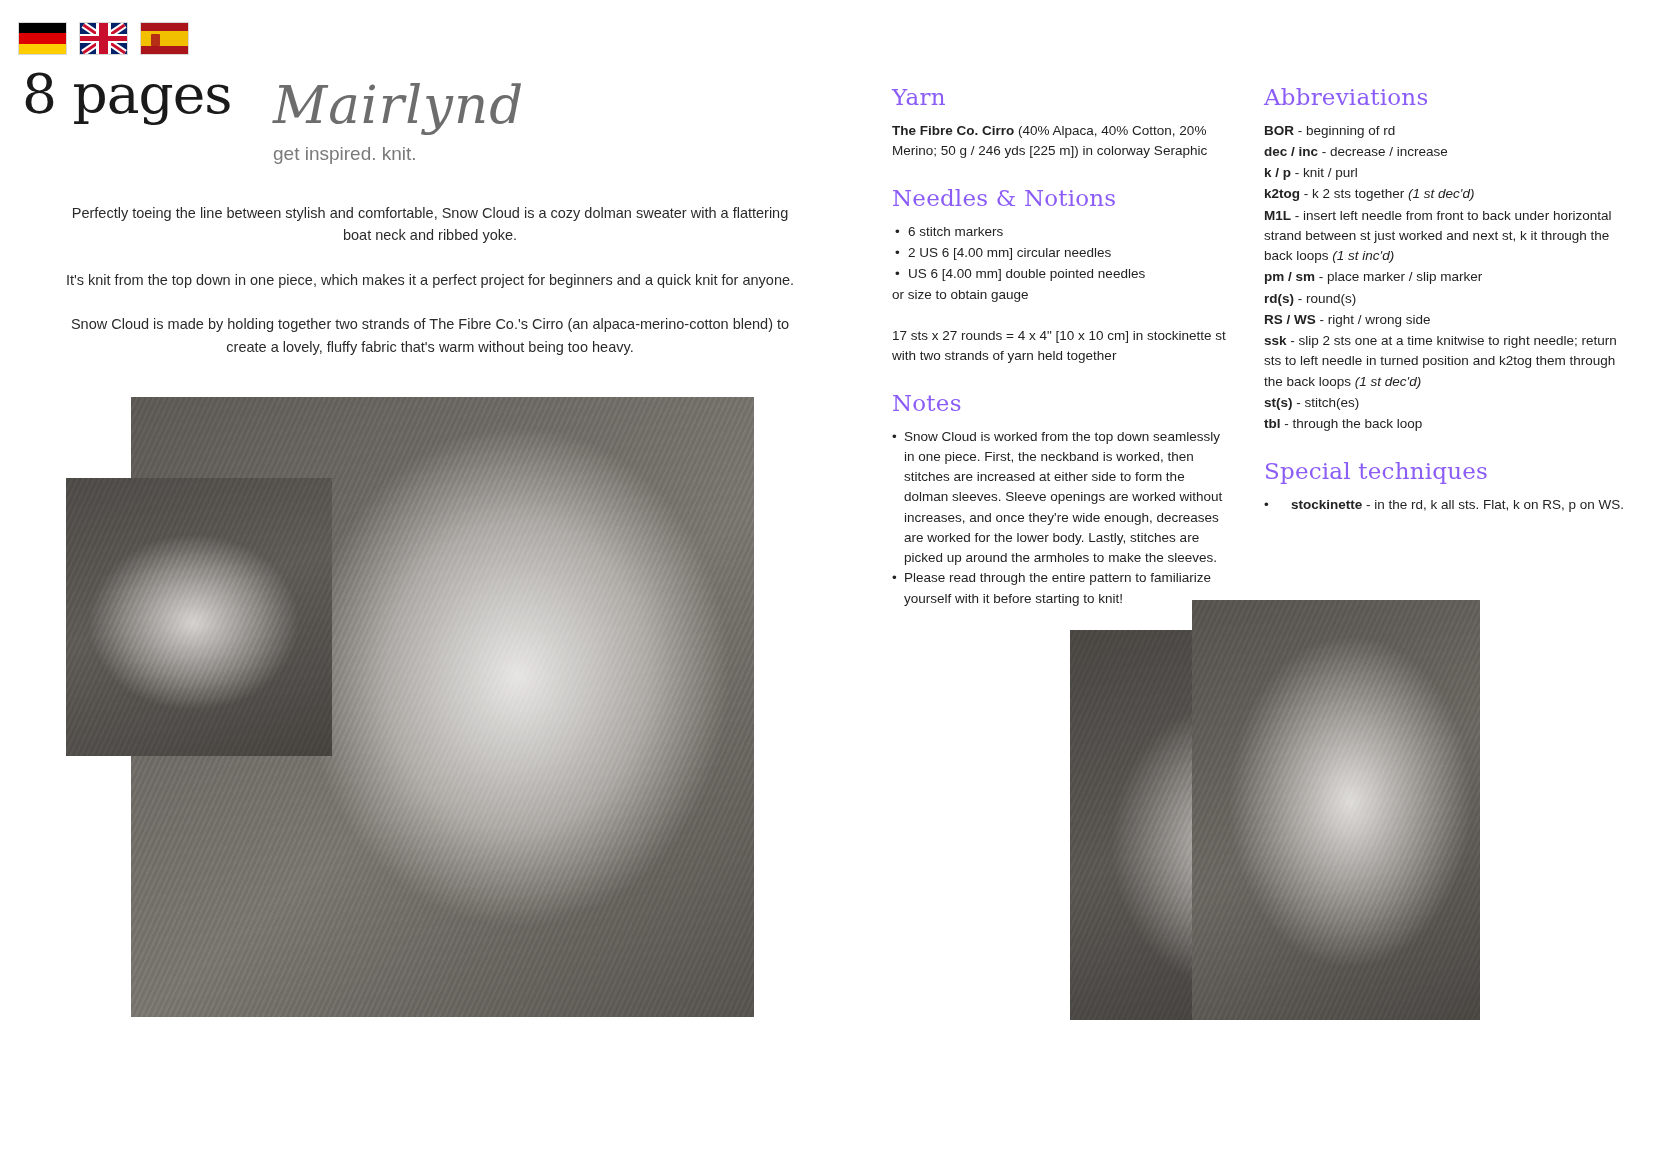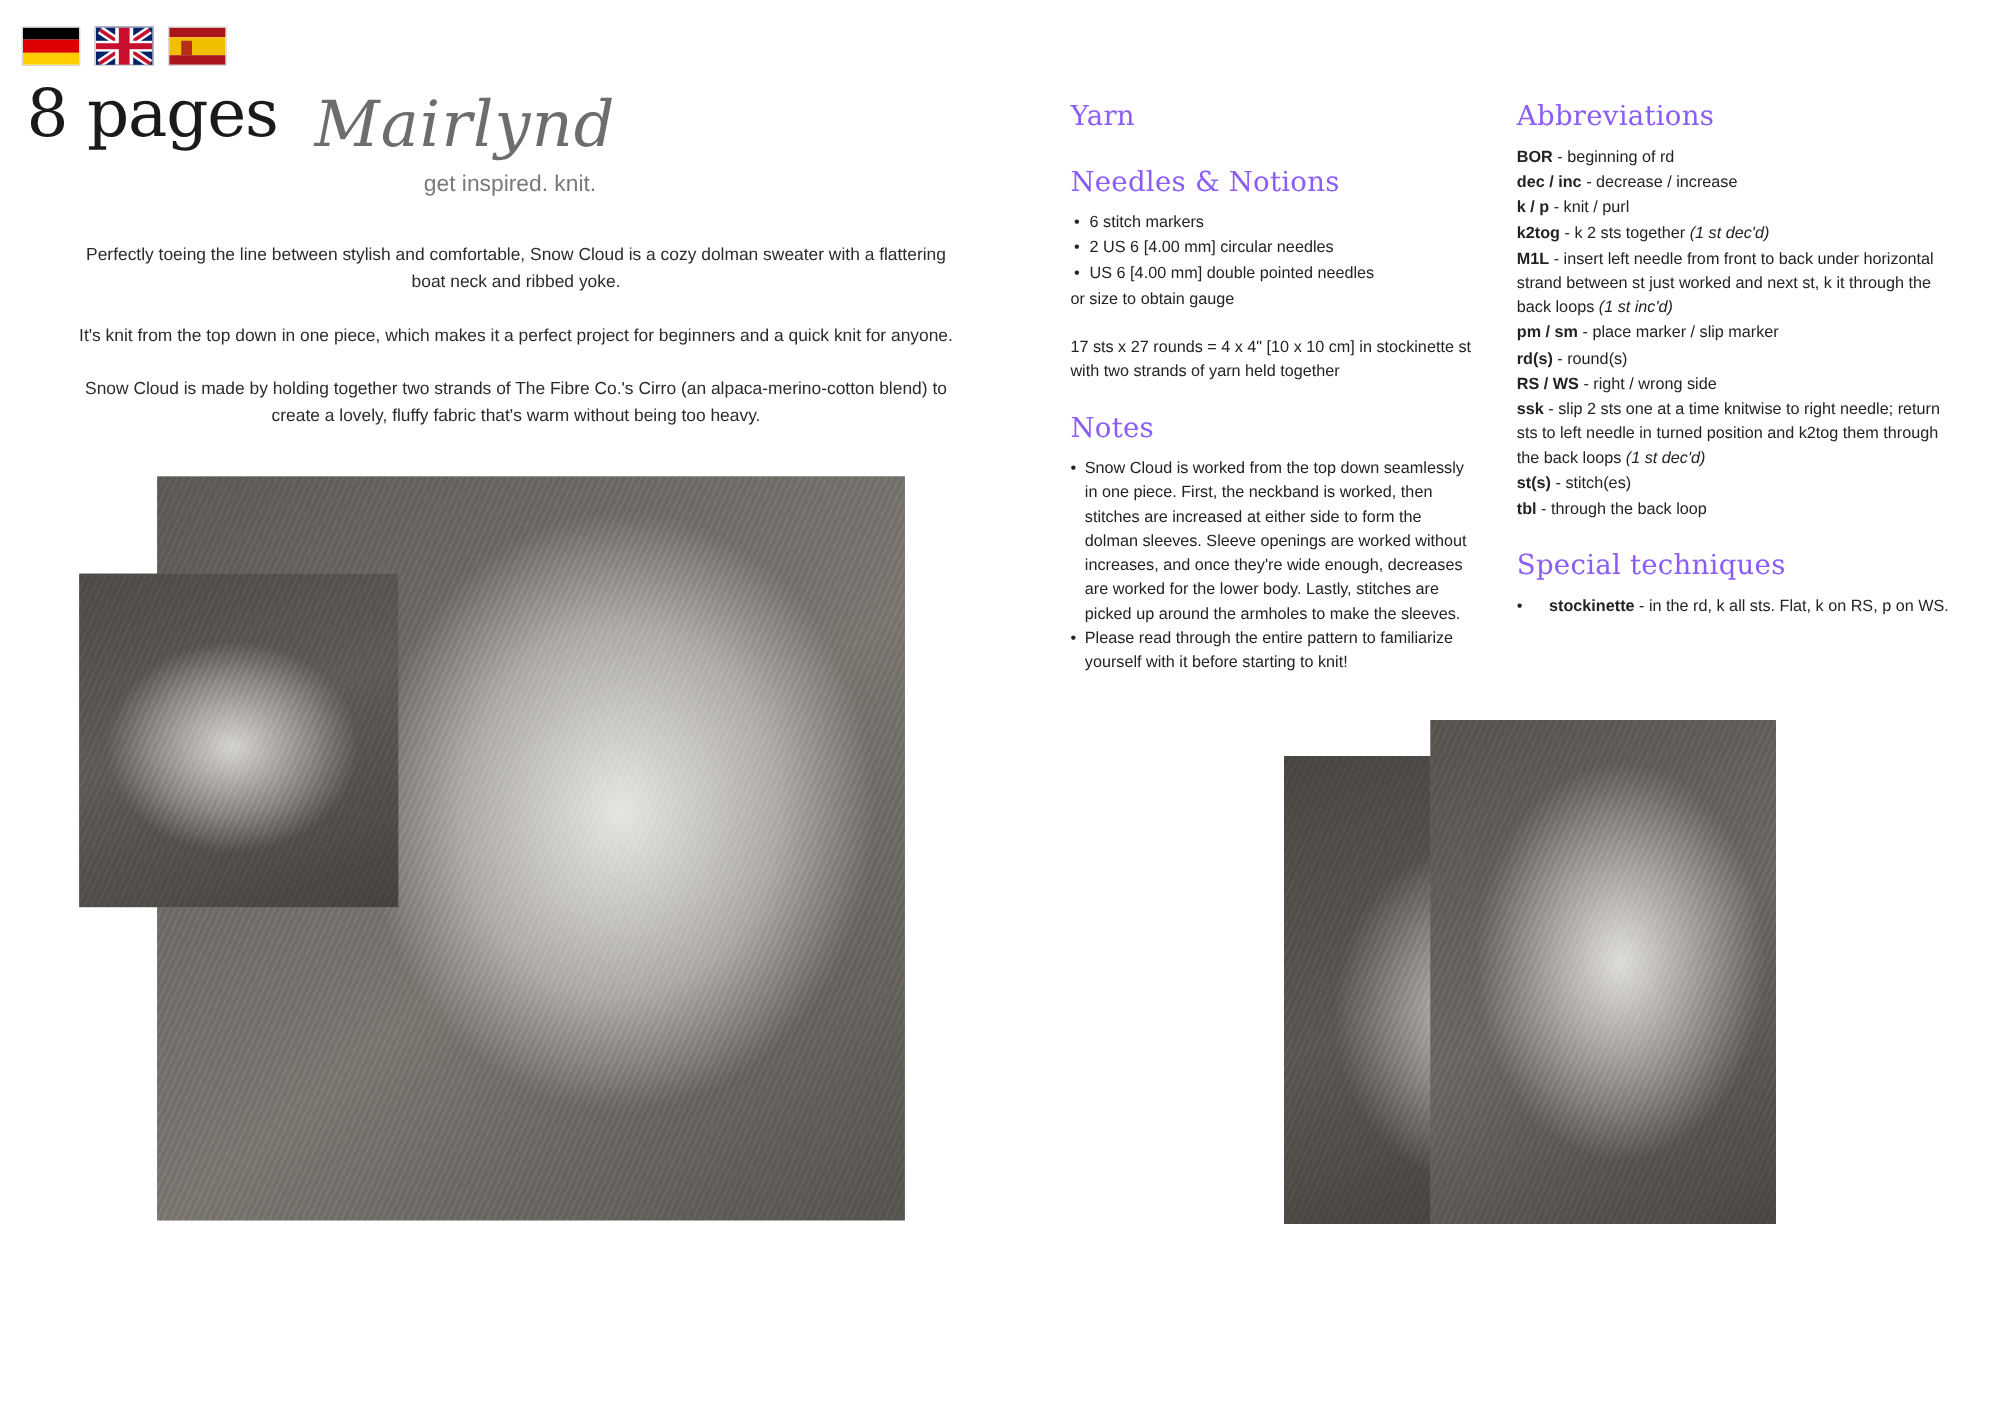--- a/index.html
+++ b/index.html
@@ -71,37 +71,37 @@
     position: absolute;
     left: 22px;
     top: 62px;
     font-family: "DejaVu Serif", serif;
     font-size: 55px;
     letter-spacing: -1px;
     color: #1a1a1a;
   }
   .brand {
     position: absolute;
-    left: 262px;
+    left: 273px;
     top: 78px;
     width: 330px;
   }
   .brand-name {
     font-family: "DejaVu Serif", serif;
     font-style: italic;
     font-size: 53px;
     color: #6d6d6d;
     letter-spacing: 1px;
     line-height: 1;
   }
   .brand-tag {
     font-family: "Liberation Sans", sans-serif;
     font-size: 19px;
     color: #7a7a7a;
-    text-align: center;
+    text-align: left;
     margin-top: 12px;
     padding-right: 4px;
   }
 
   .intro {
     position: absolute;
     left: 60px;
     top: 202px;
     width: 740px;
     text-align: center;
@@ -262,20 +262,21 @@
 
 <div class="photo" id="photo-bottom-right">
   <div class="ph-bg bg-br"></div>
   <div class="knit-tex"></div>
 </div>
 
 <div class="col" id="col-mid">
 
   <div class="section">
     <h2 class="section-head">Yarn</h2>
+    <p><b>The Fibre Co. Cirro</b><span> (40% Alpaca, 40% Cotton, 20% Merino; 50 g / 246 yds [225 m]) in colorway Seraphic</span></p>
   </div>
 
   <div class="section">
     <h2 class="section-head">Needles &amp; Notions</h2>
     <ul class="bullets">
       <li>6 stitch markers</li>
       <li>2 US 6 [4.00 mm] circular needles</li>
       <li>US 6 [4.00 mm] double pointed needles</li>
     </ul>
     <p>or size to obtain gauge</p>

